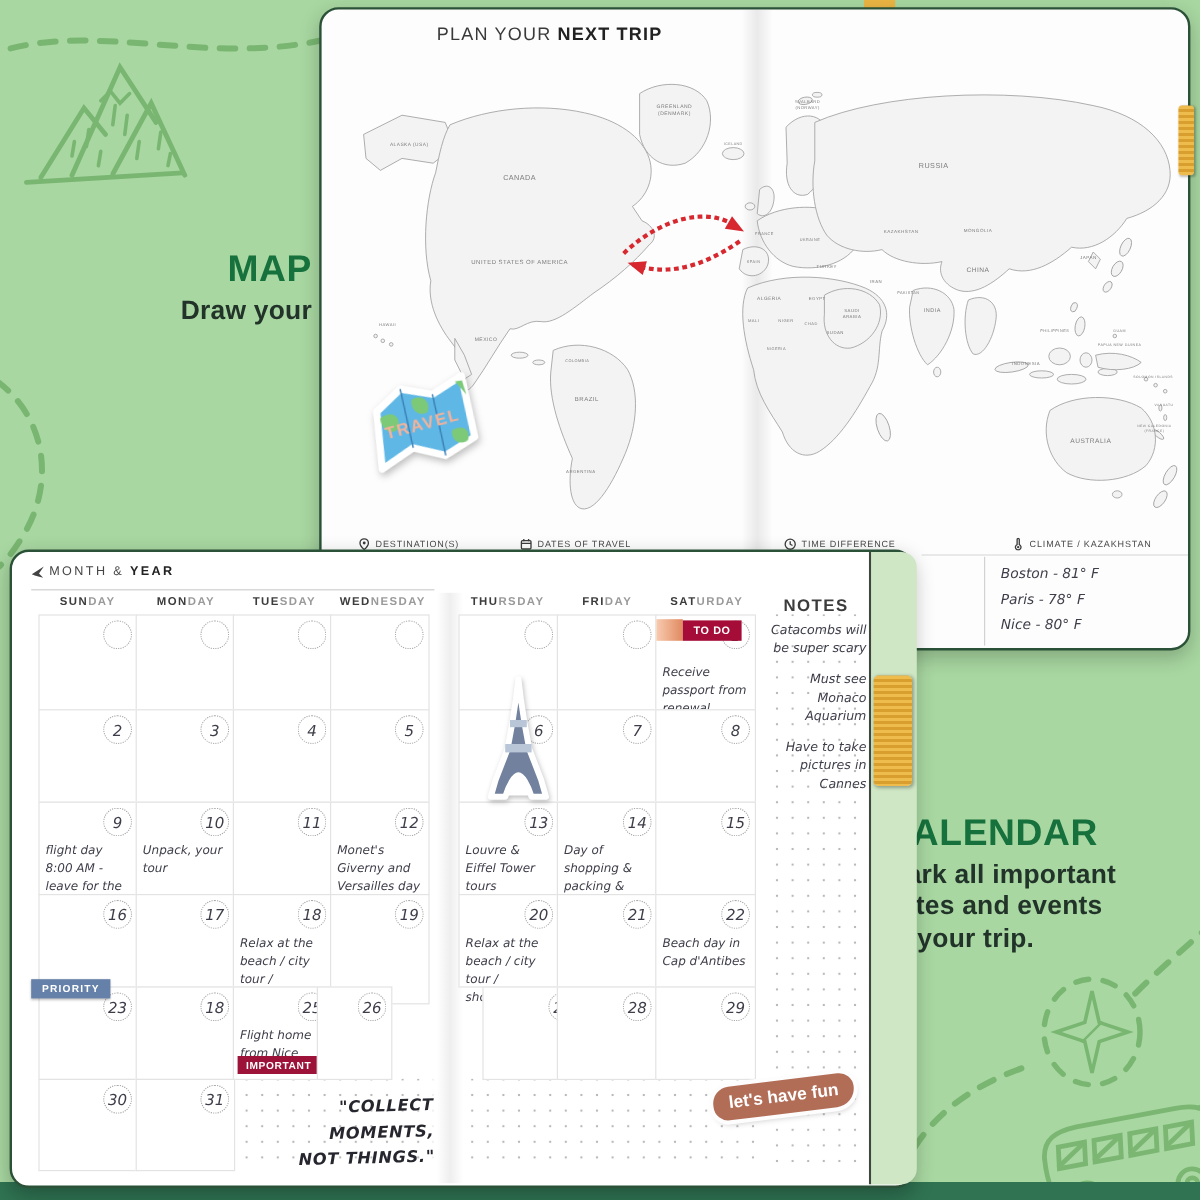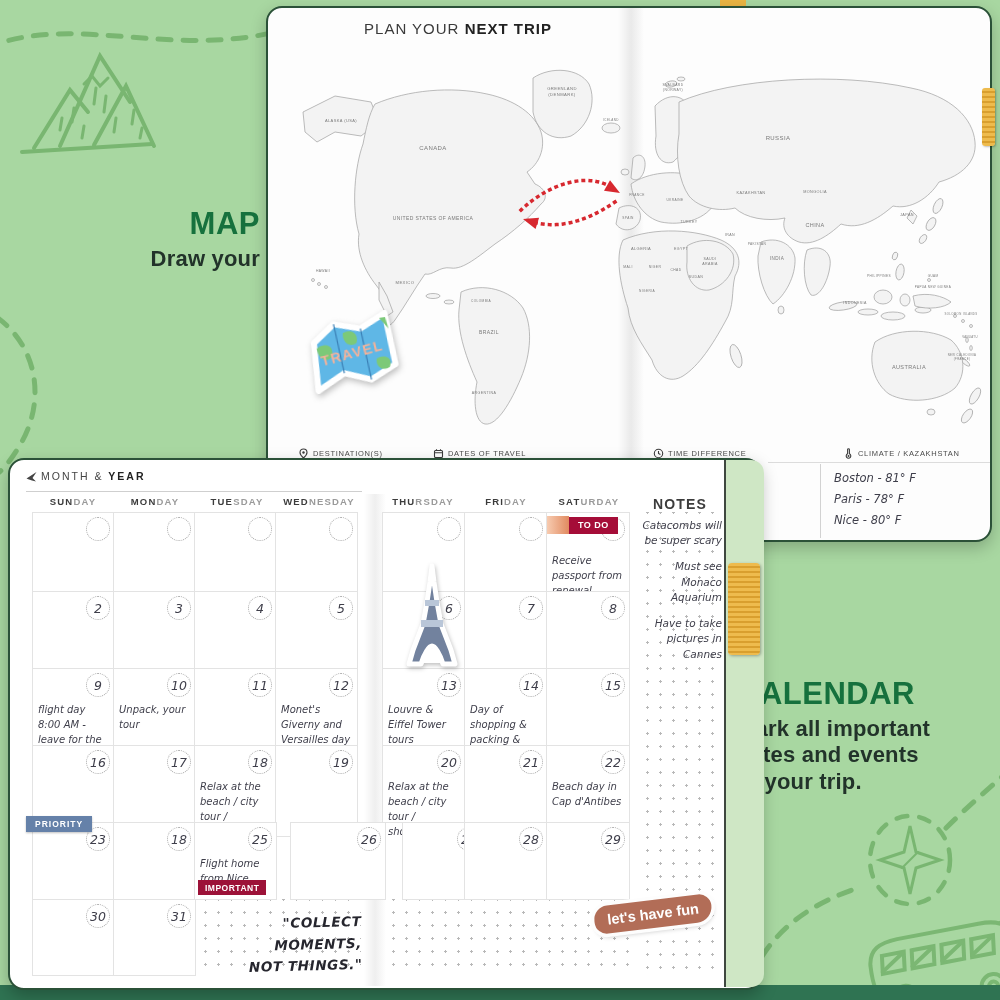--- a/index.html
+++ b/index.html
@@ -426,21 +426,21 @@
           <span class="day-circle hand">23</span>
         </div>
         <div class="cell" style="left: 103px; top: 362px; width: 83px; height: 78px;">
           <span class="day-circle hand">18</span>
         </div>
         <div class="cell" style="left: 184px; top: 362px; width: 83px; height: 78px;">
           <span class="day-circle hand">25</span>
           <div class="cell-note hand">Flight home from Nice</div>
           <span class="badge badge-important">IMPORTANT</span>
         </div>
-        <div class="cell" style="left: 280px; top: 362px; width: 96px; height: 78px;">
+        <div class="cell" style="left: 254px; top: 362px; width: 63px; height: 78px;">
           <span class="day-circle hand">26</span>
         </div>
         <div class="cell" style="left: 22px; top: 439px; width: 83px; height: 77px;">
           <span class="day-circle hand">30</span>
         </div>
         <div class="cell" style="left: 103px; top: 439px; width: 83px; height: 77px;">
           <span class="day-circle hand">31</span>
         </div>
         <div class="cell" style="left: 372px; top: 52px; width: 84px; height: 80px;">
           <span class="day-circle hand"></span>

